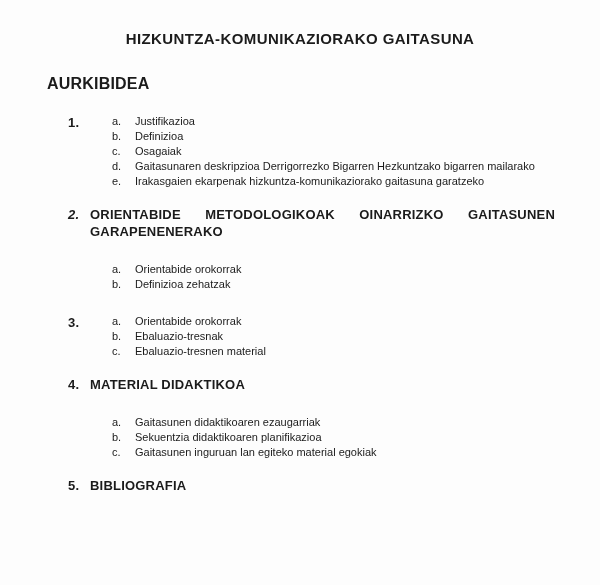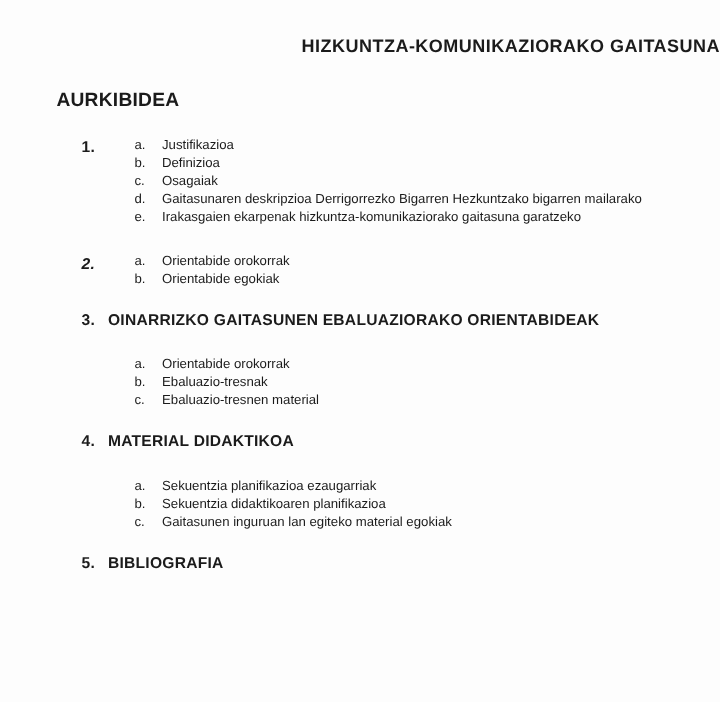--- a/index.html
+++ b/index.html
@@ -11,21 +11,21 @@
     margin: 0;
     background: #fdfdfd;
     color: #1b1b1b;
     font-family: "Liberation Sans", sans-serif;
     overflow: hidden;
     box-sizing: border-box;
     padding-top: 30px;
   }
   .doc-title {
     margin: 0;
-    text-align: right;
+    text-align: center;
     font-size: 15px;
     font-weight: bold;
     line-height: 18px;
     letter-spacing: 0.4px;
   }
   .toc-label {
     margin: 28px 0 0 47px;
     font-size: 16px;
     font-weight: bold;
     line-height: 16px;
@@ -91,37 +91,37 @@
       <li class="sub-item">
         <span class="item-letter">e.</span>
         <span class="item-text">Irakasgaien ekarpenak hizkuntza-komunikaziorako gaitasuna garatzeko</span>
       </li>
     </ul>
   </section>
 
   <section>
     <div class="sec-head justify">
       <span class="sec-num italic">2.</span>
+      <span class="sec-title">ORIENTABIDE METODOLOGIKOAK OINARRIZKO GAITASUNEN GARAPENENERAKO</span>
     </div>
     <ul class="sub-list">
       <li class="sub-item">
         <span class="item-letter">a.</span>
         <span class="item-text">Orientabide orokorrak</span>
       </li>
       <li class="sub-item">
         <span class="item-letter">b.</span>
-        <span class="item-text">Orientabide egokiak</span>
+        <span class="item-text">Definizioa zehatzak</span>
       </li>
     </ul>
   </section>
 
   <section>
     <div class="sec-head">
       <span class="sec-num">3.</span>
-      <span class="sec-title">OINARRIZKO GAITASUNEN EBALUAZIORAKO ORIENTABIDEAK</span>
     </div>
     <ul class="sub-list">
       <li class="sub-item">
         <span class="item-letter">a.</span>
         <span class="item-text">Orientabide orokorrak</span>
       </li>
       <li class="sub-item">
         <span class="item-letter">b.</span>
         <span class="item-text">Ebaluazio-tresnak</span>
       </li>
@@ -133,21 +133,21 @@
   </section>
 
   <section>
     <div class="sec-head">
       <span class="sec-num">4.</span>
       <span class="sec-title">MATERIAL DIDAKTIKOA</span>
     </div>
     <ul class="sub-list">
       <li class="sub-item">
         <span class="item-letter">a.</span>
-        <span class="item-text">Sekuentzia planifikazioa ezaugarriak</span>
+        <span class="item-text">Gaitasunen didaktikoaren ezaugarriak</span>
       </li>
       <li class="sub-item">
         <span class="item-letter">b.</span>
         <span class="item-text">Sekuentzia didaktikoaren planifikazioa</span>
       </li>
       <li class="sub-item">
         <span class="item-letter">c.</span>
         <span class="item-text">Gaitasunen inguruan lan egiteko material egokiak</span>
       </li>
     </ul>

